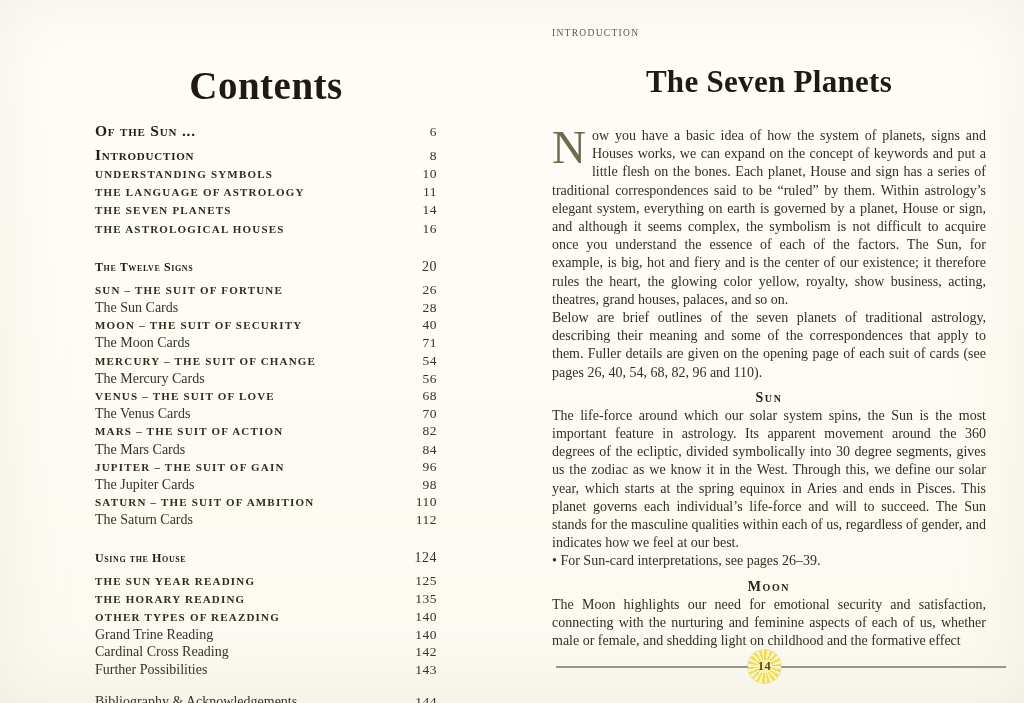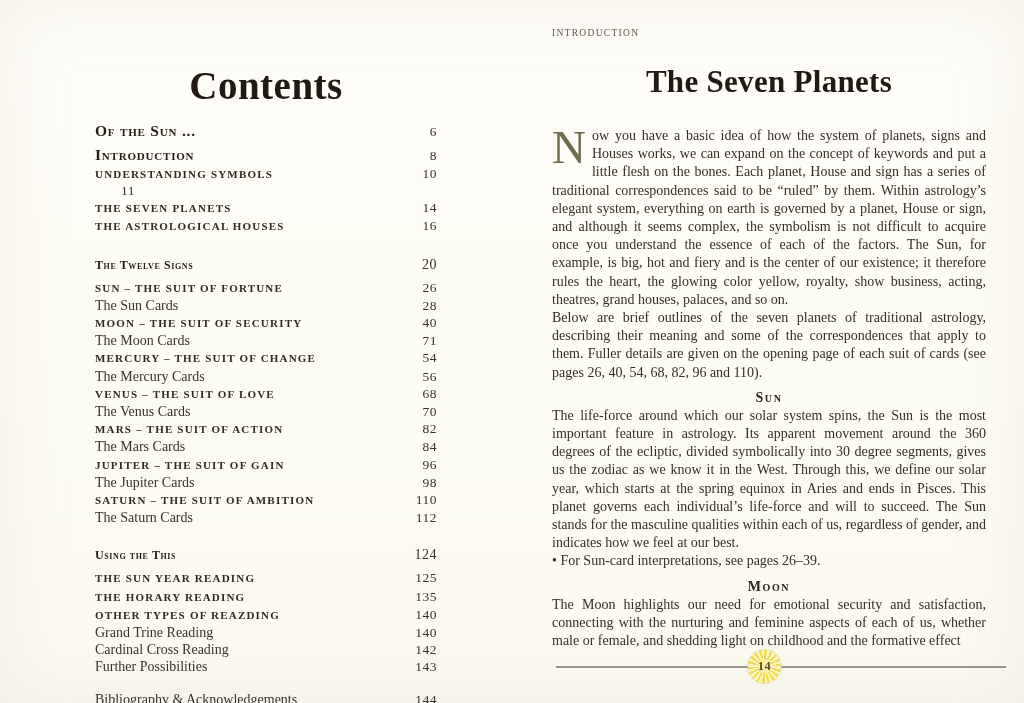--- a/index.html
+++ b/index.html
@@ -103,20 +103,21 @@
         </div>
         <div class="toc-row h2">
           <span class="lbl">Introduction</span>
           <span class="pg">8</span>
         </div>
         <div class="toc-row caps">
           <span class="lbl">UNDERSTANDING SYMBOLS</span>
           <span class="pg">10</span>
         </div>
         <div class="toc-row caps">
+          <span class="lbl">THE LANGUAGE OF ASTROLOGY</span>
           <span class="pg">11</span>
         </div>
         <div class="toc-row caps">
           <span class="lbl">THE SEVEN PLANETS</span>
           <span class="pg">14</span>
         </div>
         <div class="toc-row caps">
           <span class="lbl">THE ASTROLOGICAL HOUSES</span>
           <span class="pg">16</span>
         </div>
@@ -174,21 +175,21 @@
         </div>
         <div class="toc-row caps">
           <span class="lbl">SATURN – THE SUIT OF AMBITION</span>
           <span class="pg">110</span>
         </div>
         <div class="toc-row plain">
           <span class="lbl">The Saturn Cards</span>
           <span class="pg">112</span>
         </div>
         <div class="toc-row h1">
-          <span class="lbl">Using the This</span>
+          <span class="lbl">Using the House</span>
           <span class="pg">124</span>
         </div>
         <div class="toc-row caps">
           <span class="lbl">THE SUN YEAR READING</span>
           <span class="pg">125</span>
         </div>
         <div class="toc-row caps">
           <span class="lbl">THE HORARY READING</span>
           <span class="pg">135</span>
         </div>

